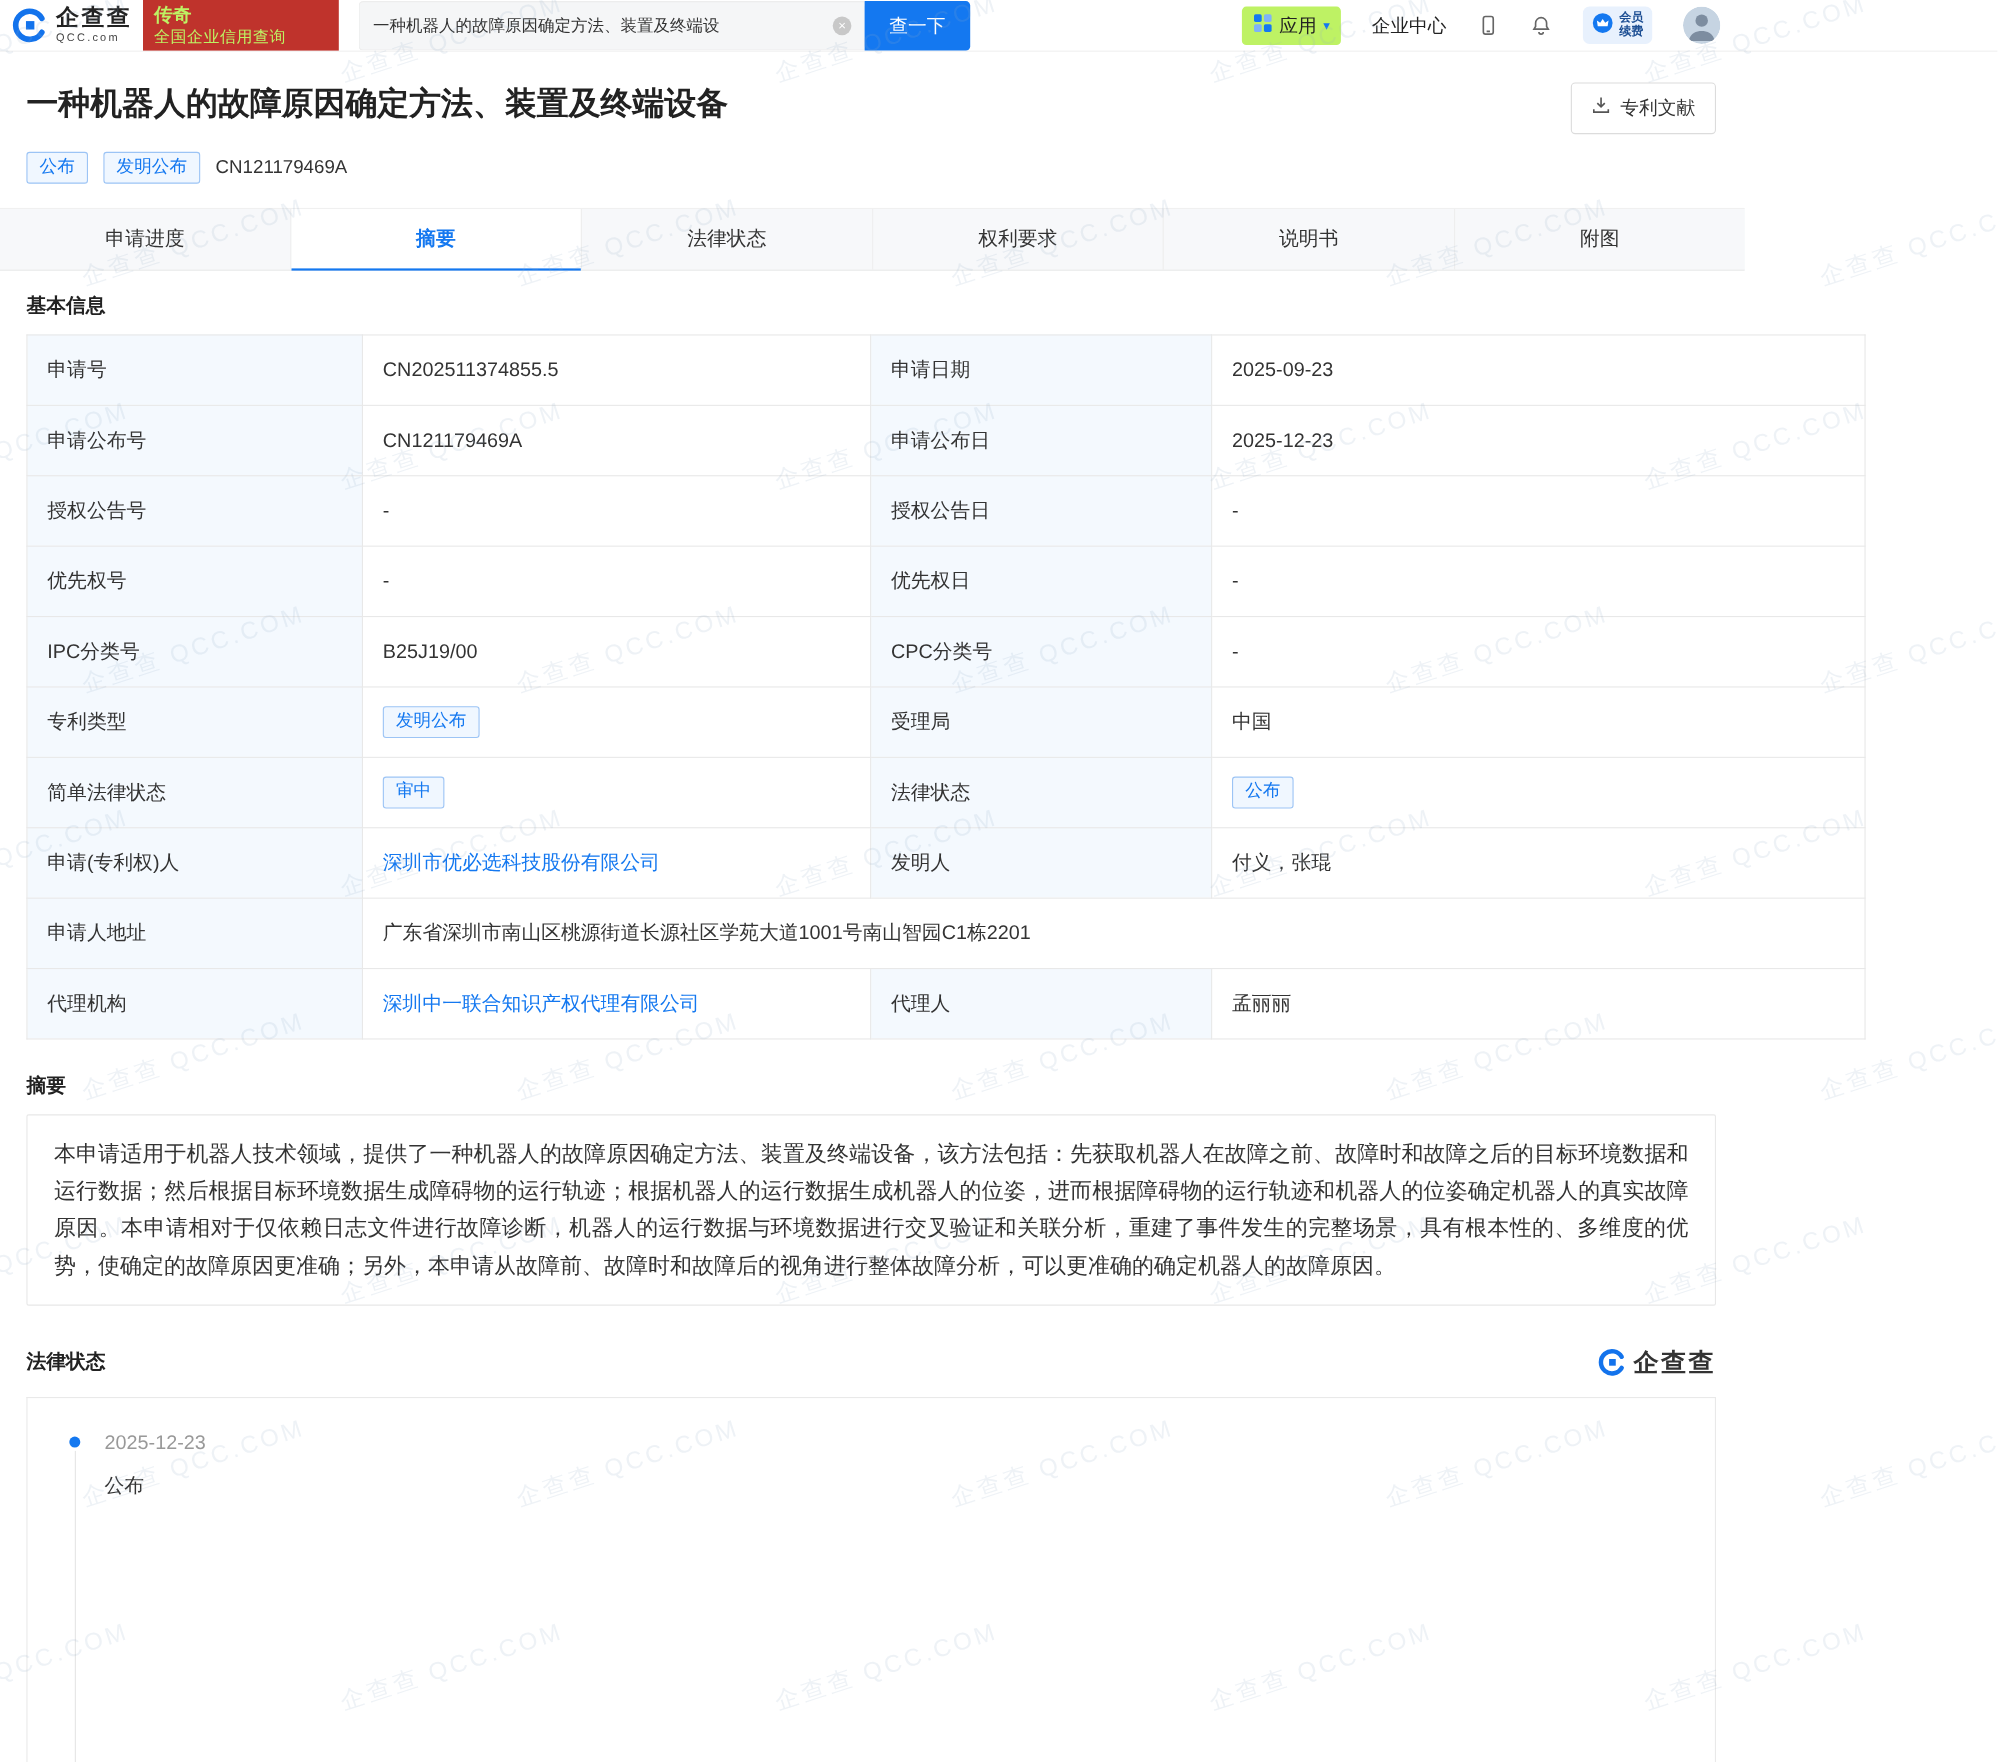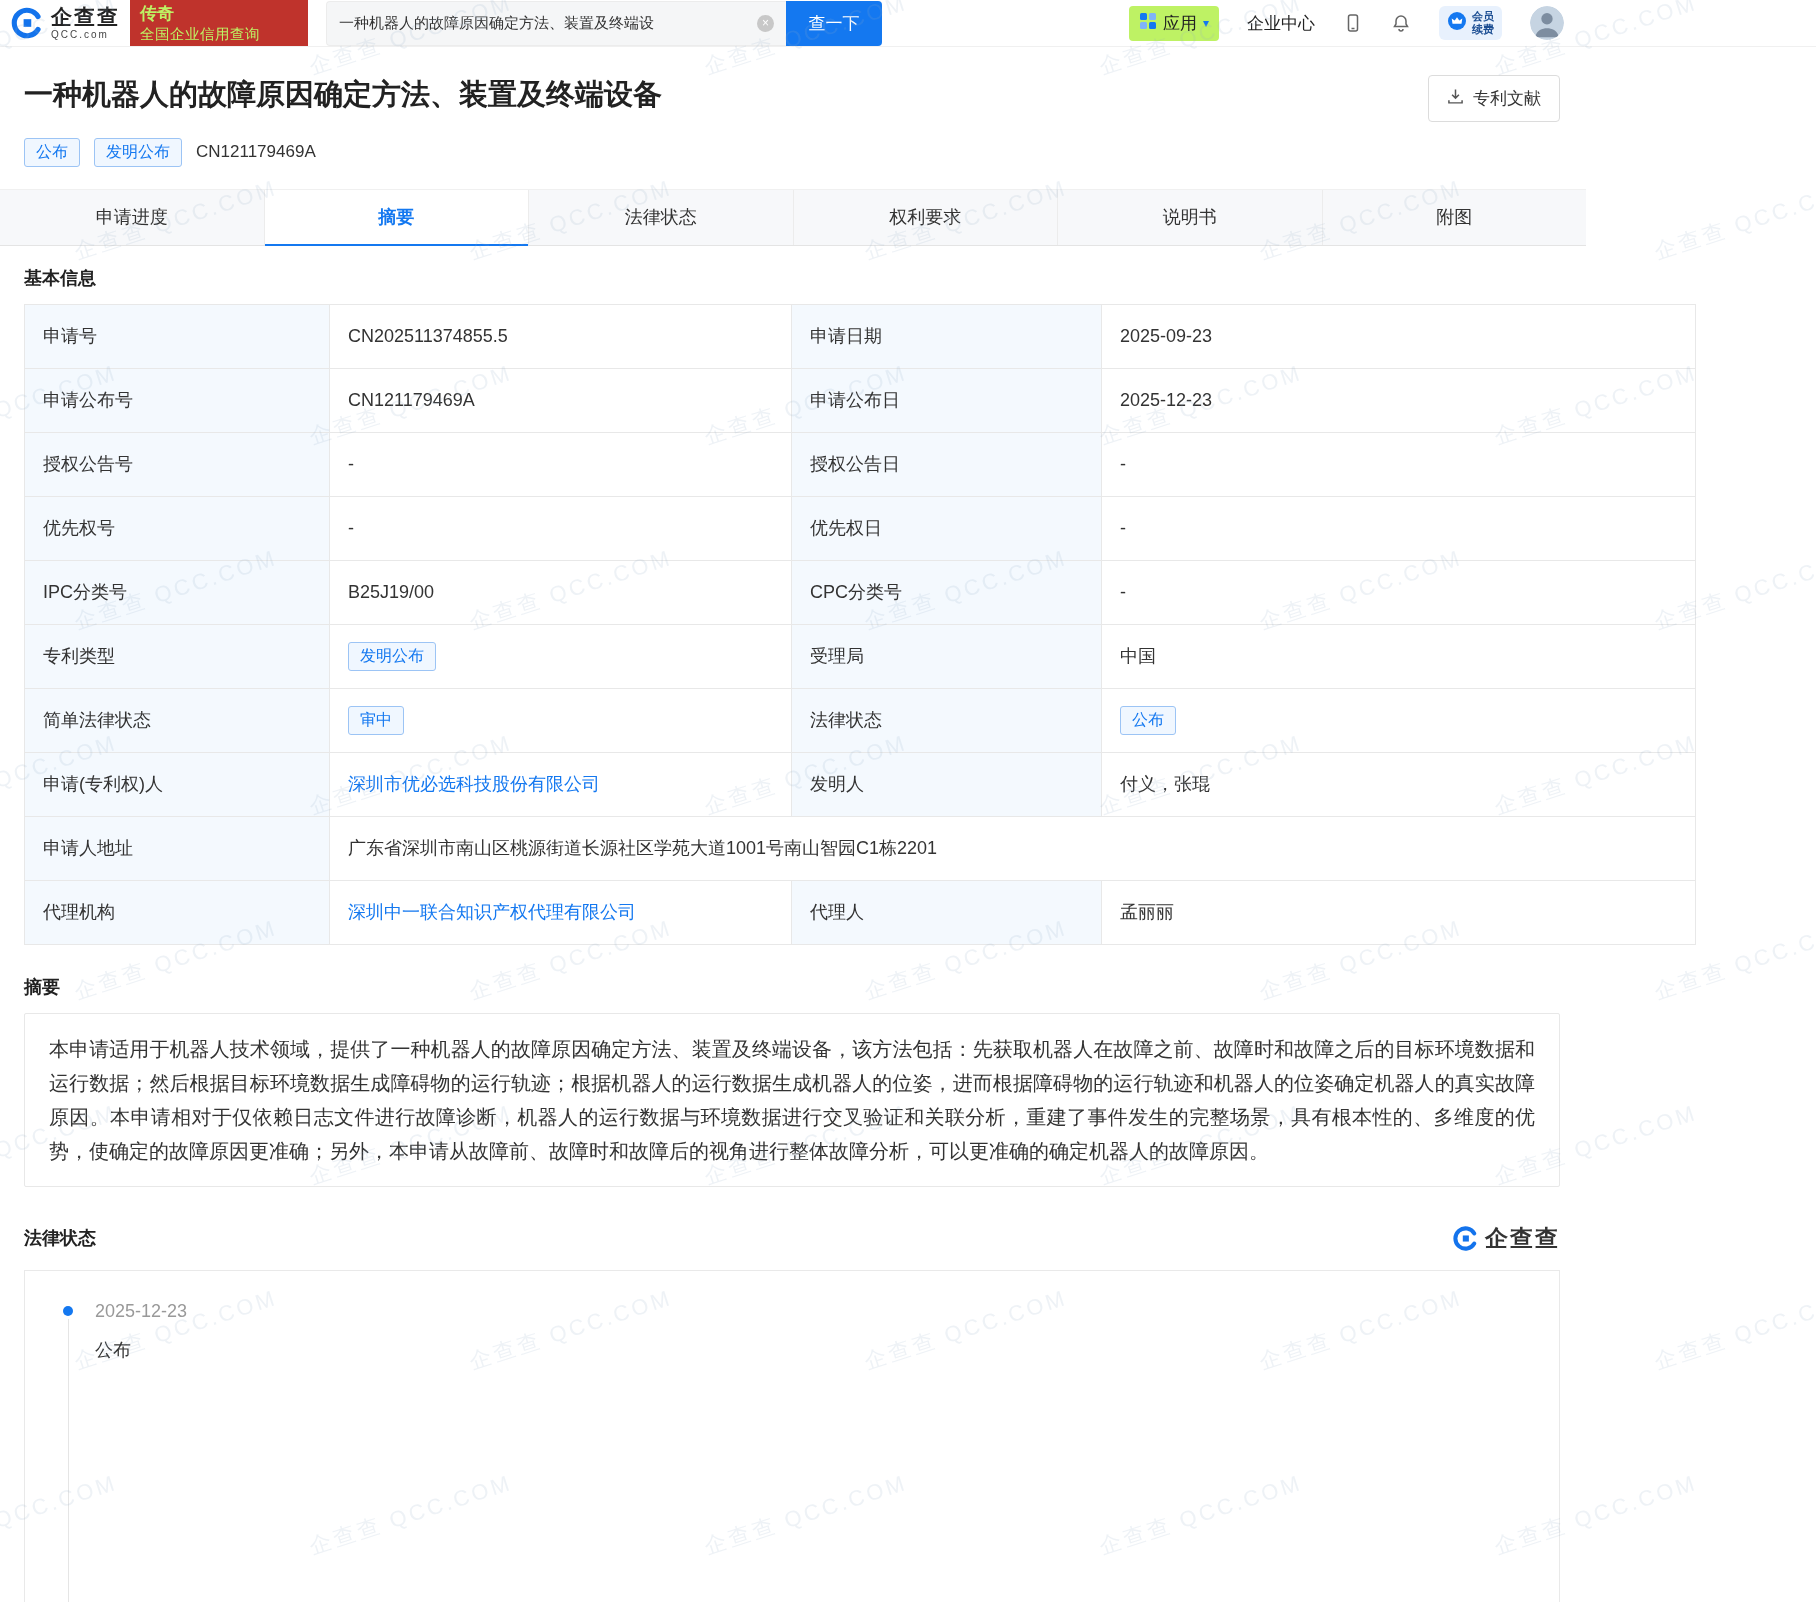--- a/index.html
+++ b/index.html
@@ -48,21 +48,21 @@
             align-items:center; cursor:pointer; }
   .member-txt { display:flex; flex-direction:column; font-size:11px; line-height:1.2;
                 color:#1c4e93; font-weight:bold; }
   .avatar { width:34px; height:34px; border-radius:50%; overflow:hidden; cursor:pointer; flex:none; }
 
   
   .content { position:relative; z-index:1; padding-left:24px; }
   .title-row { width:1536px; display:flex; justify-content:space-between; align-items:flex-start;
                padding-top:28px; }
   h1 { margin:0; font-size:29px; font-weight:bold; color:#222; }
-  .doc-btn { display:flex; align-items:center; gap:9px; border:1px solid #dcdcdc; background:#fff;
+  .doc-btn { display:flex; align-items:flex-start; gap:9px; border:1px solid #dcdcdc; background:#fff;
              border-radius:4px; padding:11px 18px; font-size:17px; color:#333; cursor:pointer;
              font-family:inherit; }
   .tag-row { width:1536px; display:flex; align-items:center; gap:14px; margin-top:16px; }
   .tag { color:#1478f0; border:1px solid #9cc4f5; background:#f0f7ff; font-size:16px;
          padding:3px 11px; border-radius:3px; line-height:1.3; display:inline-block; }
   .pub-no { font-size:17px; color:#333; }
 
   
   .tabs { display:flex; width:1586px; margin:22px 0 0 -24px; background:#f7f8fa;
           border-top:1px solid #f0f0f0; border-bottom:1px solid #e4e4e4; }

